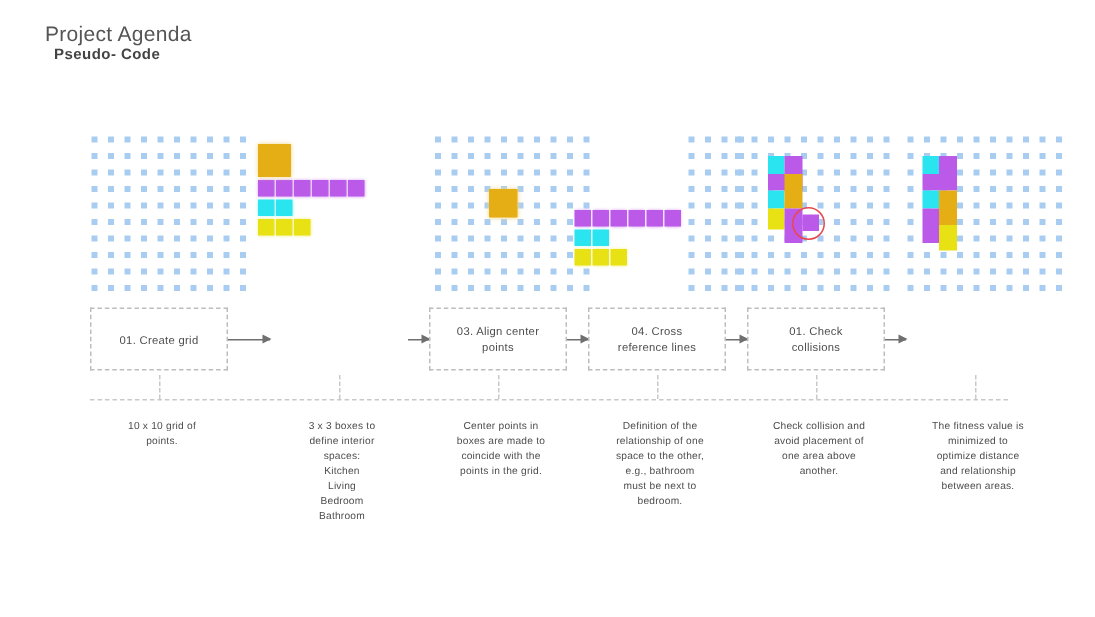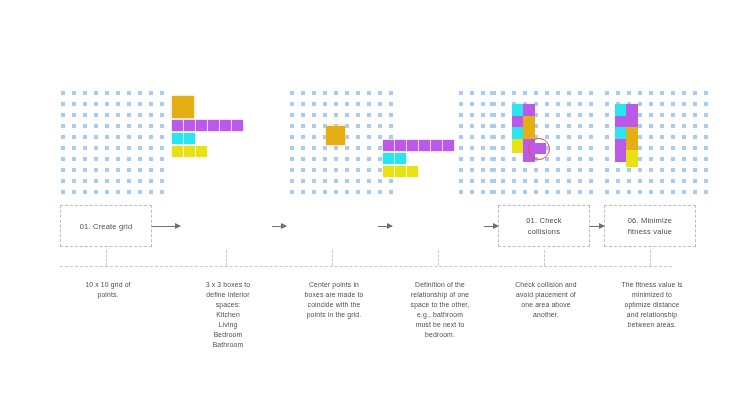--- a/index.html
+++ b/index.html
@@ -80,20 +80,24 @@
     font-size:6.8px;line-height:10px;color:#4d4d4d;
     text-align:center;letter-spacing:.15px;
     white-space:pre-line;
   }
 </style>
 </head>
 <body>
 
 <div class="page">
 
+  <div class="title-block">
+    <div class="title">Project Agenda</div>
+    <div class="subtitle">Pseudo- Code</div>
+  </div>
 
 
   <div class="panels" id="panels">
       <div class="panel" style="left: 57px;">
         <div class="stage">
           <span class="dot" style="left: 4px; top: 3px;"></span>
           <span class="dot" style="left: 15px; top: 3px;"></span>
           <span class="dot" style="left: 26px; top: 3px;"></span>
           <span class="dot" style="left: 37px; top: 3px;"></span>
           <span class="dot" style="left: 48px; top: 3px;"></span>
@@ -595,31 +599,35 @@
         </div>
       </div>
     </div>
 
   <div class="flow" id="flow">
       <div class="step" style="left: 60px;">
         <div class="step-label" style="white-space: pre-line;">01. Create grid</div>
       </div>
       <span class="arrow" style="left: 152px; width: 28px;"></span>
       <span class="arrow" style="left: 272px; width: 14px;"></span>
+      <div class="step" style="left: 286px;">
+        <div class="step-label" style="white-space: pre-line;">03. Align center
+points</div>
+      </div>
       <span class="arrow" style="left: 378px; width: 14px;"></span>
+      <div class="step" style="left: 392px;">
+        <div class="step-label" style="white-space: pre-line;">04. Cross
+reference lines</div>
+      </div>
       <span class="arrow" style="left: 484px; width: 14px;"></span>
       <div class="step" style="left: 498px;">
         <div class="step-label" style="white-space: pre-line;">01. Check
 collisions</div>
       </div>
       <span class="arrow" style="left: 590px; width: 14px;"></span>
-      <div class="step" style="left: 604px;">
-        <div class="step-label" style="white-space: pre-line;">06. Minimize
-fitness value</div>
-      </div>
     </div>
 
   <div class="divider"></div>
   <div id="drops">
       <span class="drop" style="left: 106px;"></span>
       <span class="drop" style="left: 226px;"></span>
       <span class="drop" style="left: 332px;"></span>
       <span class="drop" style="left: 438px;"></span>
       <span class="drop" style="left: 544px;"></span>
       <span class="drop" style="left: 650px;"></span>

